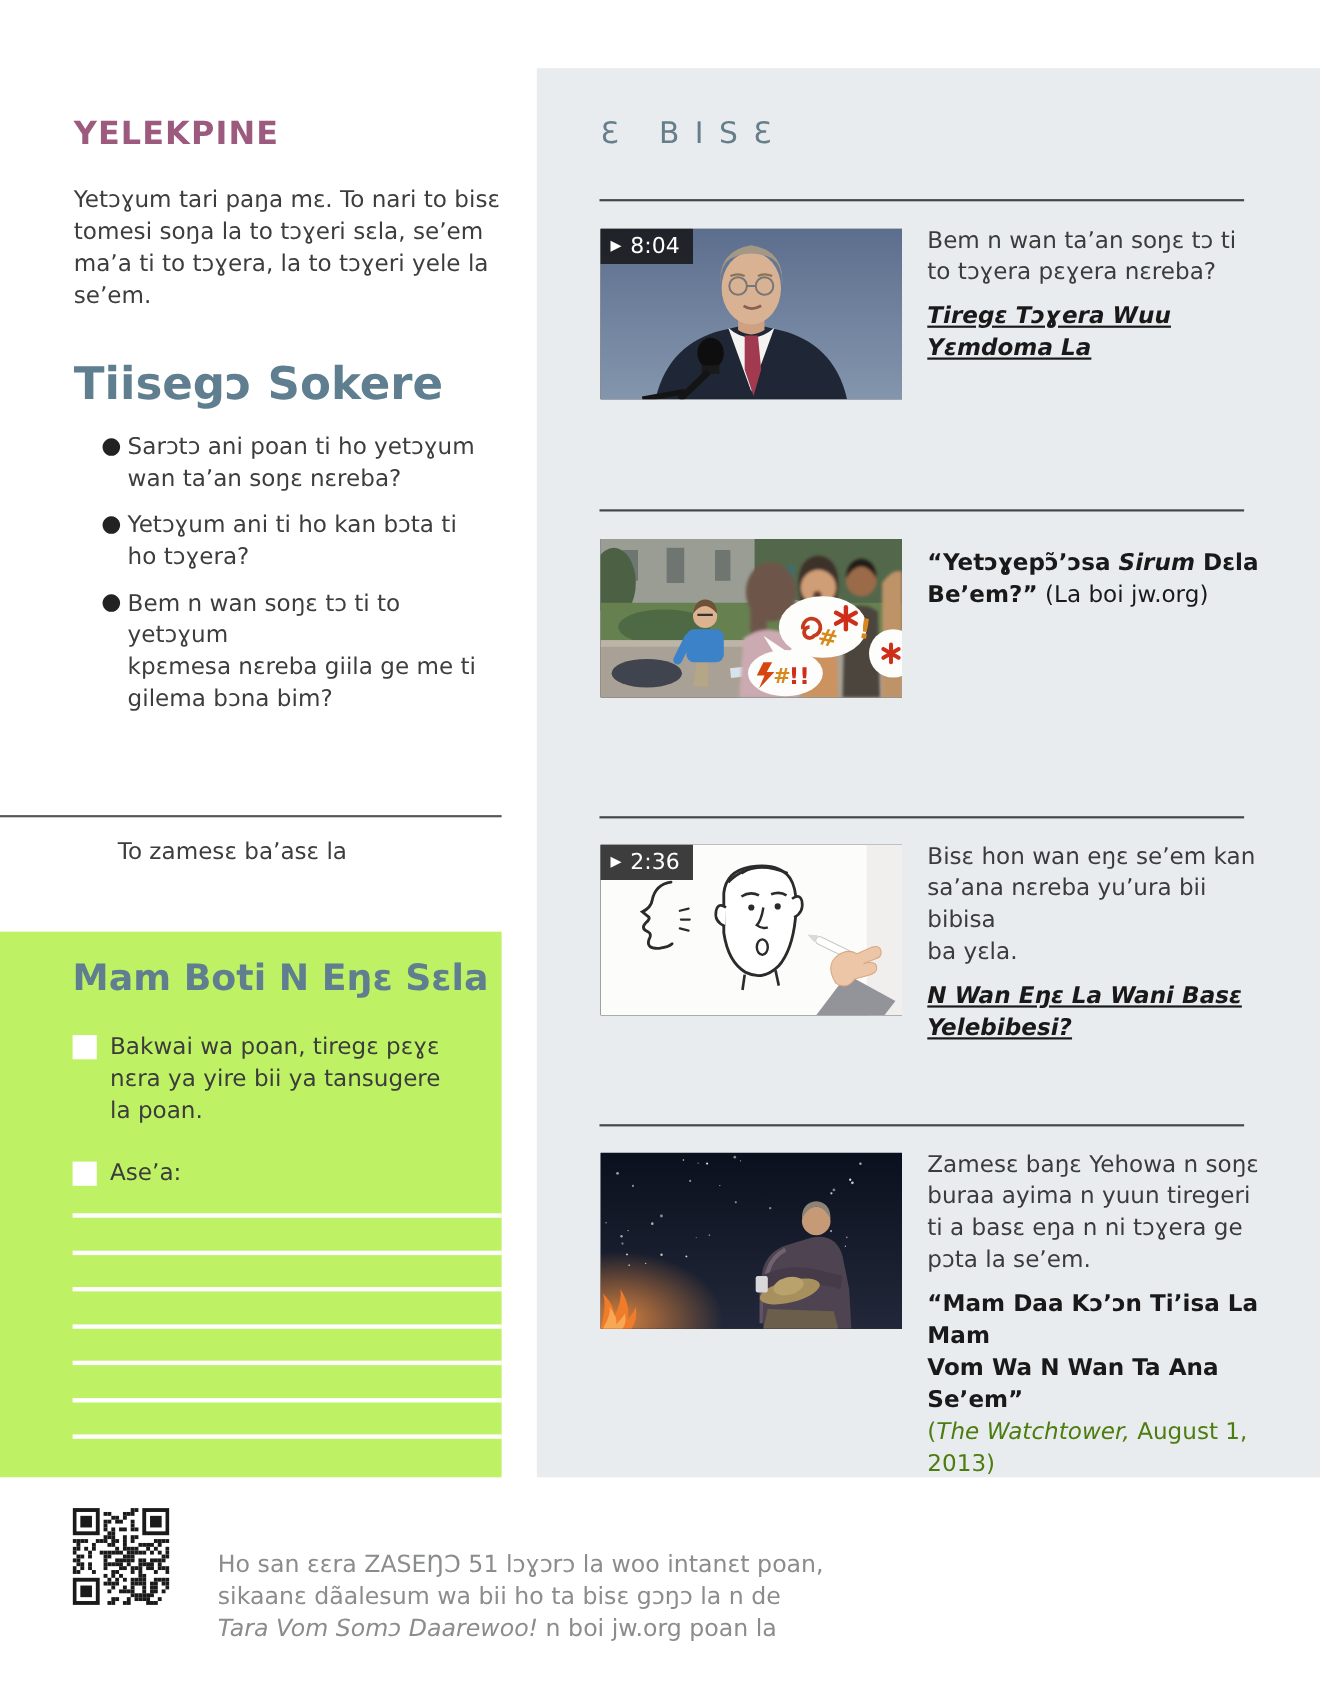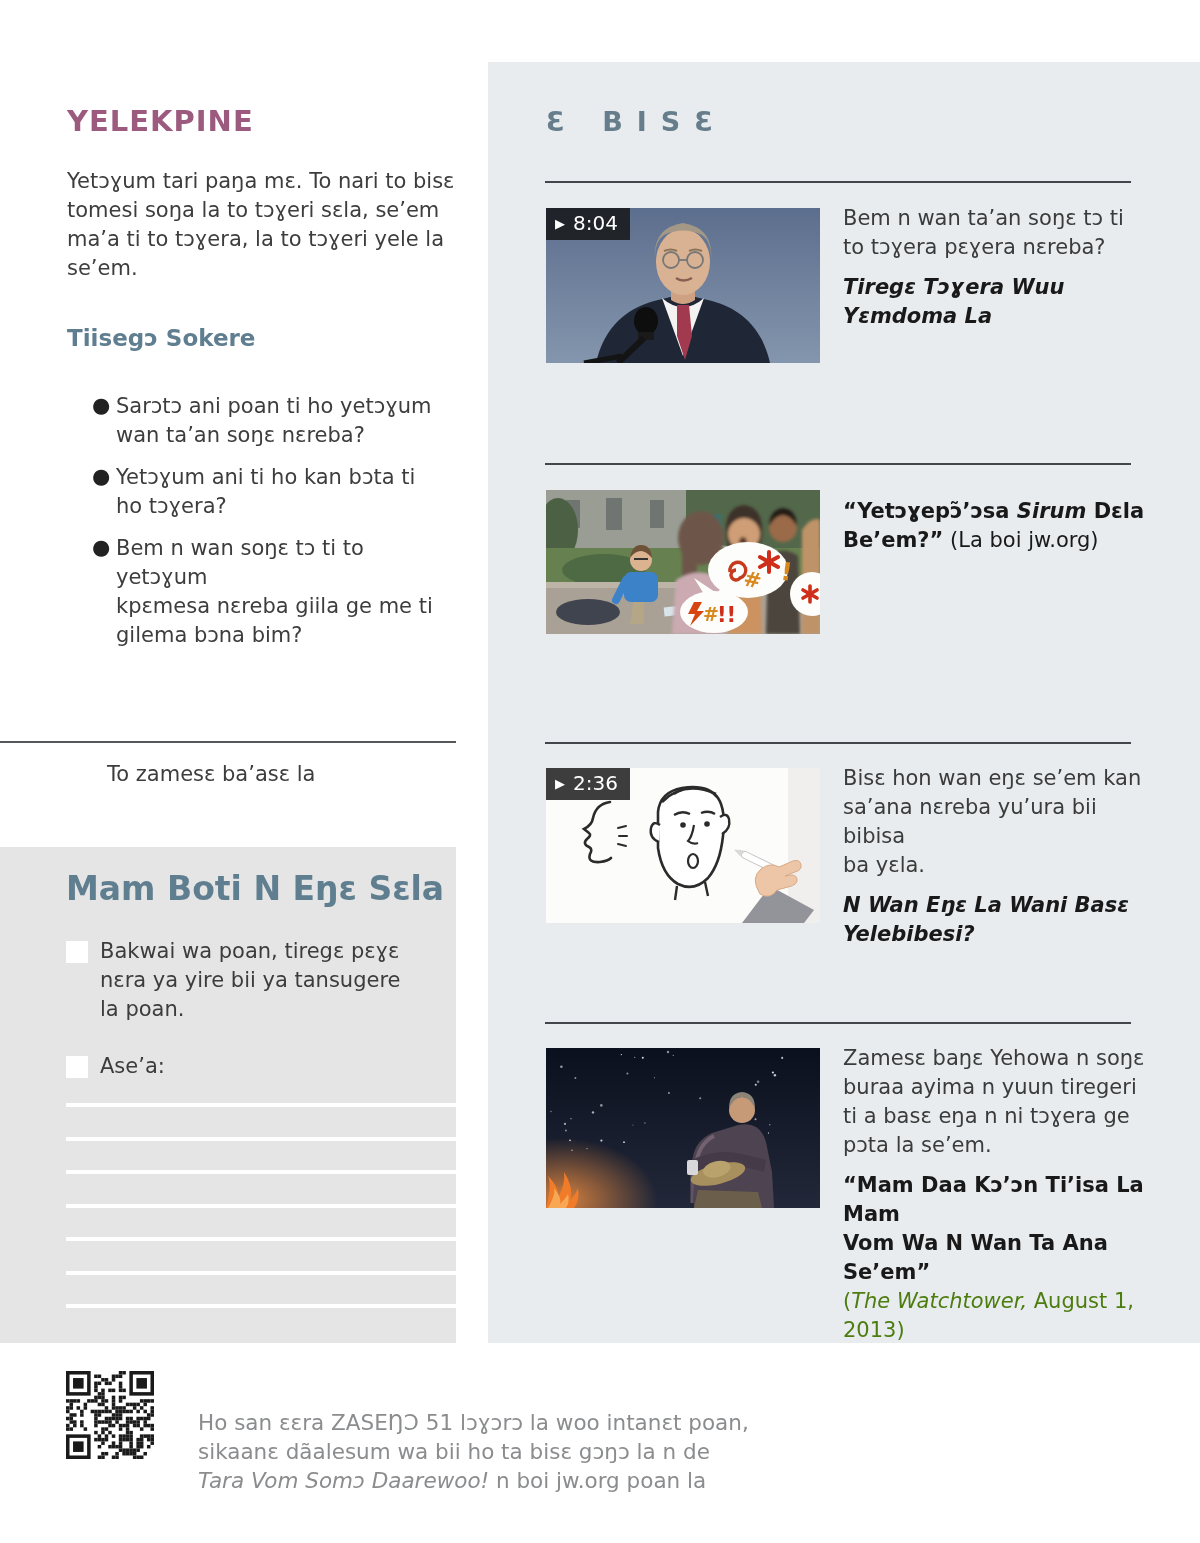--- a/index.html
+++ b/index.html
@@ -5,55 +5,55 @@
   html,body{margin:0;padding:0;background:#fff;}
   .page{position:relative;width:1200px;height:1543px;background:#ffffff;
         font-family:"DejaVu Sans","Liberation Sans",sans-serif;overflow:hidden;}
 
   
   .h1-title{position:absolute;left:67px;top:104px;font-size:29px;font-weight:bold;
             letter-spacing:1px;color:#9c5a7e;}
   .intro{position:absolute;left:67px;top:167px;width:400px;font-size:21px;line-height:29px;
          color:#3d3d3d;white-space:pre-line;}
   .h2-blue{font-weight:bold;color:#5f7e90;}
-  .discussion-title{position:absolute;left:67px;top:325px;font-size:23px;}
+  .discussion-title{position:absolute;left:67px;top:325px;font-size:41px;}
   .bullets{position:absolute;left:92px;top:392px;width:352px;margin:0;padding:0;list-style:none;}
   .bullets li{position:relative;margin:0 0 13px 24px;font-size:21px;line-height:29px;
               color:#3d3d3d;white-space:pre-line;}
   .bullets li .dot{position:absolute;left:-24px;top:-1px;font-size:21px;color:#222;}
   .left-rule{position:absolute;left:0;top:741px;width:456px;height:2px;background:#55585a;}
   .note{position:absolute;left:67px;top:762px;font-size:21px;color:#3d3d3d;margin-left:40px;}
 
-  .goal-box{position:absolute;left:0;top:847px;width:456px;height:496px;background:#e5e5e5;}
+  .goal-box{position:absolute;left:0;top:847px;width:456px;height:496px;background:#bef264;}
   .gb-title{position:absolute;left:66px;top:22px;font-size:33px;}
   .check{position:absolute;left:66px;}
   .check .cbox{position:absolute;left:0;top:4px;width:22px;height:22px;background:#ffffff;}
   .check .ctext{display:block;margin-left:34px;font-size:21px;line-height:29px;color:#3c3c3c;
                 white-space:pre-line;width:310px;}
   .check1{top:90px;} .check2{top:205px;}
   #write-lines{position:absolute;left:66px;top:256px;width:390px;}
   .wline{height:4px;background:#ffffff;margin-bottom:29.5px;}
 
   
   .right-panel{position:absolute;left:488px;top:62px;width:712px;height:1281px;background:#e8ecef;}
-  .panel-header{position:absolute;left:58px;top:44px;font-size:27px;font-weight:bold;
+  .panel-header{position:absolute;left:58px;top:44px;font-size:27px;font-weight:normal;
                 letter-spacing:14px;color:#667e8b;}
   .vsep{position:absolute;left:57px;width:586px;height:0;border-top:2px solid #43474b;}
   .sep1{top:119px;} .sep2{top:401px;} .sep3{top:680px;} .sep4{top:960px;}
   .vthumb{position:absolute;left:58px;background:#000;}
   .vthumb svg{display:block;}
   .th1{top:146px;} .th2{top:428px;} .th3{top:706px;} .th4{top:986px;}
   .badge{position:absolute;top:0;left:0;background:rgba(18,18,18,0.82);color:#fff;
          font-size:20px;padding:3px 12px 5px 9px;display:flex;align-items:center;gap:8px;}
   .badge .play{font-size:13px;line-height:1;}
   .vtext{position:absolute;left:355px;width:322px;font-size:21px;line-height:29px;color:#3b3b3b;}
   .tx1{top:142px;} .tx2{top:424px;} .tx3{top:702px;} .tx4{top:982px;}
   .vdesc{margin:0;white-space:pre-line;}
   .vtitle{margin:11px 0 0 0;font-weight:bold;color:#191919;white-space:pre-line;}
-  .vtitle.it-title{font-style:italic;}
+  .vtitle.it-title{font-style:italic;text-decoration:underline;}
   .it{font-style:italic;}
   .rg{font-weight:normal;}
   .vsource{margin:0;font-weight:normal;color:#4d7c0f;}
 
   
   .qr-wrap{position:absolute;left:66px;top:1371px;width:88px;height:88px;background:#fff;}
   .caption{position:absolute;left:198px;top:1408px;width:480px;font-size:21.5px;
            line-height:29px;color:#8b8c8e;}
   .caption div{white-space:pre;}
 </style>

